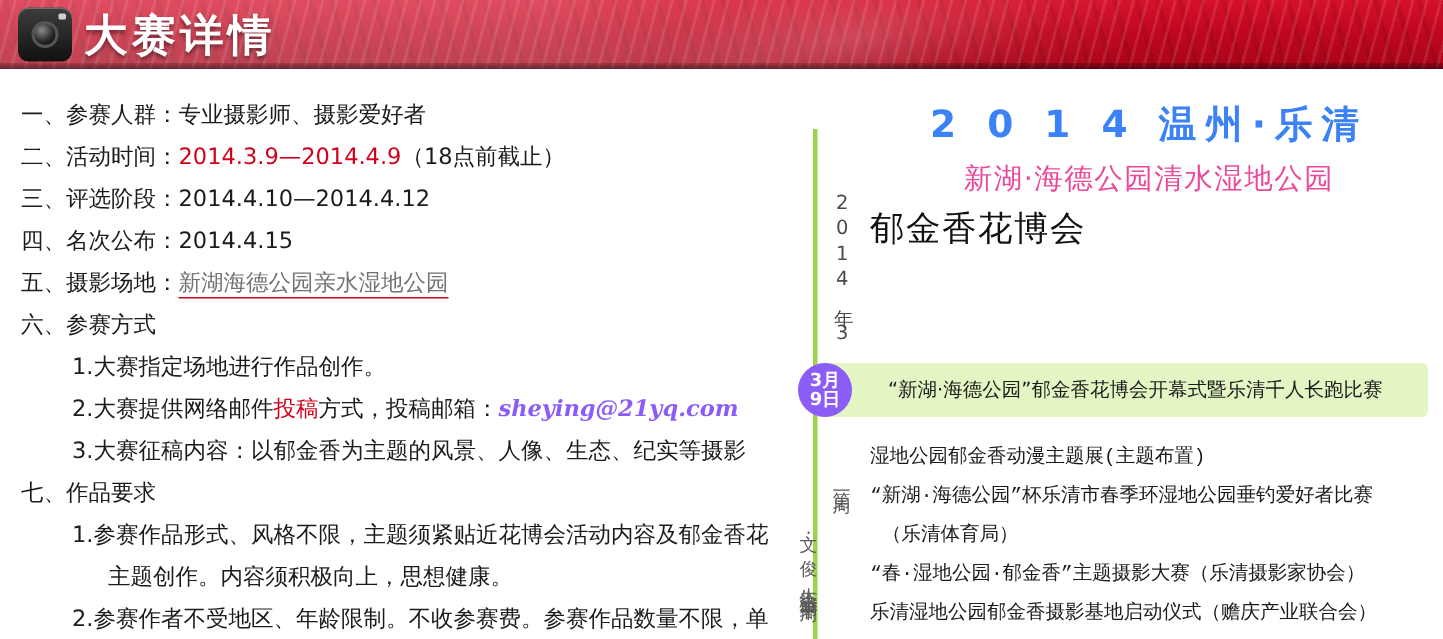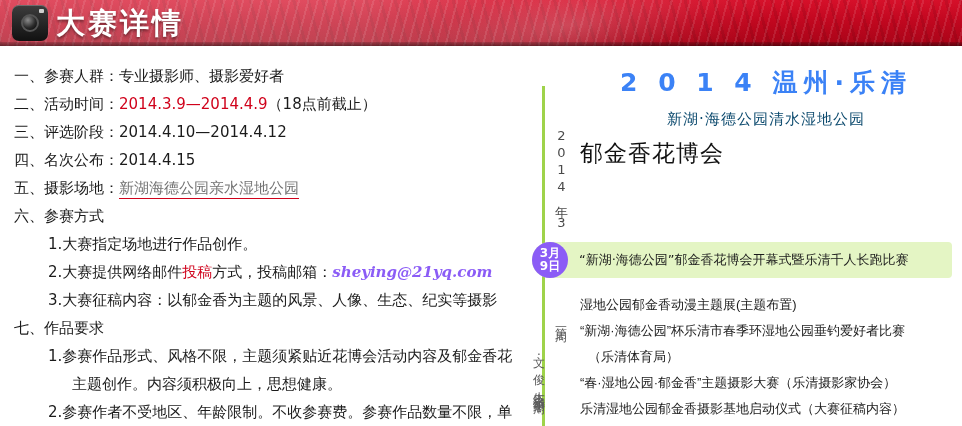--- a/index.html
+++ b/index.html
@@ -192,22 +192,22 @@
     font-family: "DejaVu Sans", "Liberation Sans", sans-serif;
     font-size: 25px;
     font-weight: bold;
     color: #3b82f6;
     letter-spacing: 6px;
     line-height: 34px;
     white-space: nowrap;
   }
   .poster-line2 {
     font-family: "DejaVu Sans", "Liberation Sans", sans-serif;
-    font-size: 15px;
-    color: #0c4a6e;
+    font-size: 19px;
+    color: #ec4899;
     line-height: 34px;
     letter-spacing: 1px;
     white-space: nowrap;
     margin-top: 2px;
   }
   .poster-line3 {
     font-family: "DejaVu Sans", "Liberation Sans", sans-serif;
     font-size: 23px;
     color: #111;
     line-height: 34px;
@@ -242,32 +242,32 @@
     display: flex;
     flex-direction: column;
     align-items: center;
     justify-content: center;
     flex: none;
   }
   .highlight-text {
     font-family: "DejaVu Sans", "Liberation Sans", sans-serif;
     font-size: 13px;
     color: #1b1b1b;
-    padding-left: 11px;
+    padding-left: 24px;
     white-space: nowrap;
   }
 
   .event-list {
     position: absolute;
     left: 60px;
     top: 250px;
     width: 380px;
   }
   .event-item {
-    font-family: Liberation Sans, sans-serif;
+    font-family: Liberation Mono, monospace;
     font-size: 13px;
     color: #1b1b1b;
     line-height: 17px;
     margin-bottom: 9px;
     white-space: nowrap;
   }
   .event-sub {
     font-family: "DejaVu Sans", "Liberation Sans", sans-serif;
     font-size: 13px;
     color: #1b1b1b;
@@ -329,19 +329,19 @@
           <span>9日</span>
         </div>
         <div class="highlight-text">“新湖·海德公园”郁金香花博会开幕式暨乐清千人长跑比赛</div>
       </div>
 
       <div class="event-list">
         <div class="event-item">湿地公园郁金香动漫主题展(主题布置)</div>
         <div class="event-item">“新湖·海德公园”杯乐清市春季环湿地公园垂钓爱好者比赛</div>
         <div class="event-sub">（乐清体育局）</div>
         <div class="event-item">“春·湿地公园·郁金香”主题摄影大赛（乐清摄影家协会）</div>
-        <div class="event-item">乐清湿地公园郁金香摄影基地启动仪式（大赛征稿内容）</div>
+        <div class="event-item">乐清湿地公园郁金香摄影基地启动仪式（赡庆产业联合会）</div>
 
       </div>
     </div>
 
   </div>
 </div>
 
 </body></html>

